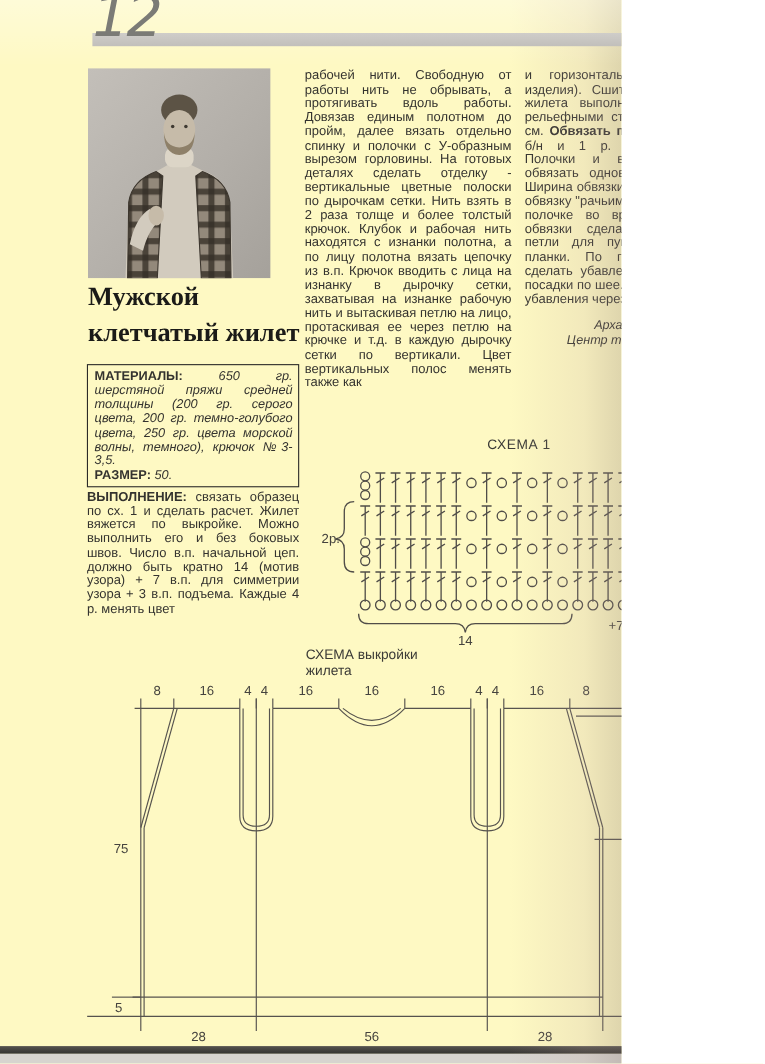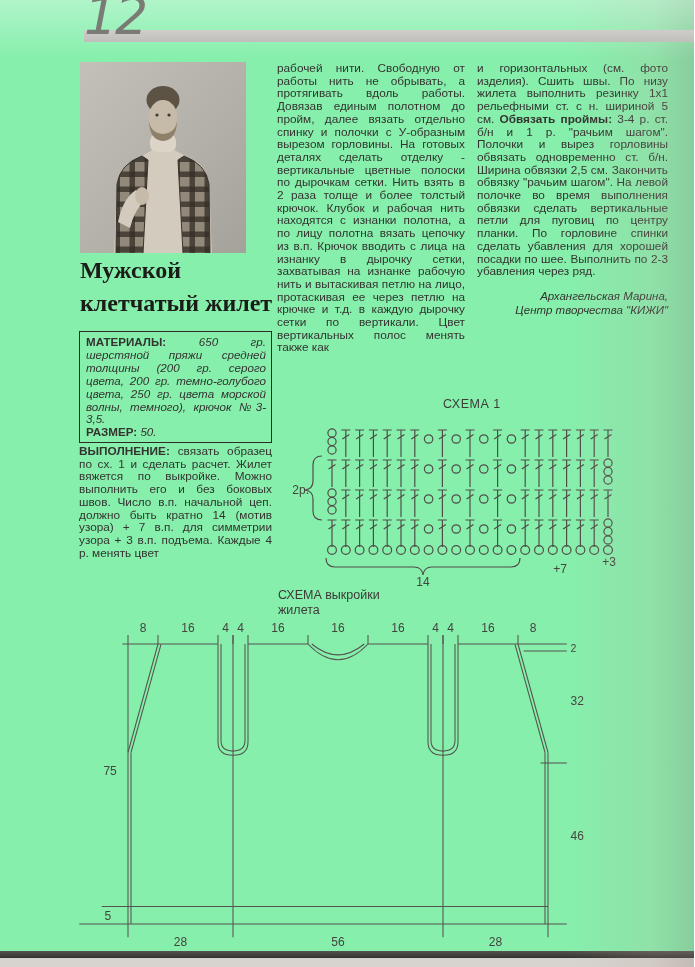--- a/index.html
+++ b/index.html
@@ -1,16 +1,16 @@
 <!DOCTYPE html>
 <html><head>
 <meta charset="utf-8">
 <style>
   html,body{margin:0;padding:0;}
-  .page{position:relative;width:694px;height:967px;background:#86efac;overflow:hidden;
+  .page{position:relative;width:565px;height:967px;background:#fef9c3;overflow:hidden;
         font-family:"Liberation Sans",sans-serif;color:#34332f;}
   .shade-right{position:absolute;inset:0;pointer-events:none;
         background:linear-gradient(to right,rgba(0,0,0,0) 82%,rgba(186,160,152,0.18) 94%,rgba(140,120,115,0.28) 100%);}
   .shade-top{position:absolute;left:0;top:0;width:100%;height:60px;pointer-events:none;
         background:linear-gradient(to bottom,rgba(255,255,255,0.35),rgba(255,255,255,0));}
   .abs{position:absolute;}
   #pagenum{left:84px;top:-14px;font-size:52px;font-style:italic;color:#7b7b76;
         font-family:"DejaVu Sans",sans-serif;letter-spacing:-2px;z-index:3;}
   #topbar{left:84px;top:30px;width:611px;height:12px;background:linear-gradient(#cfcdc9,#c1bfbb);z-index:1;}
   #photo{left:80px;top:62px;width:166px;height:191px;z-index:2;}

